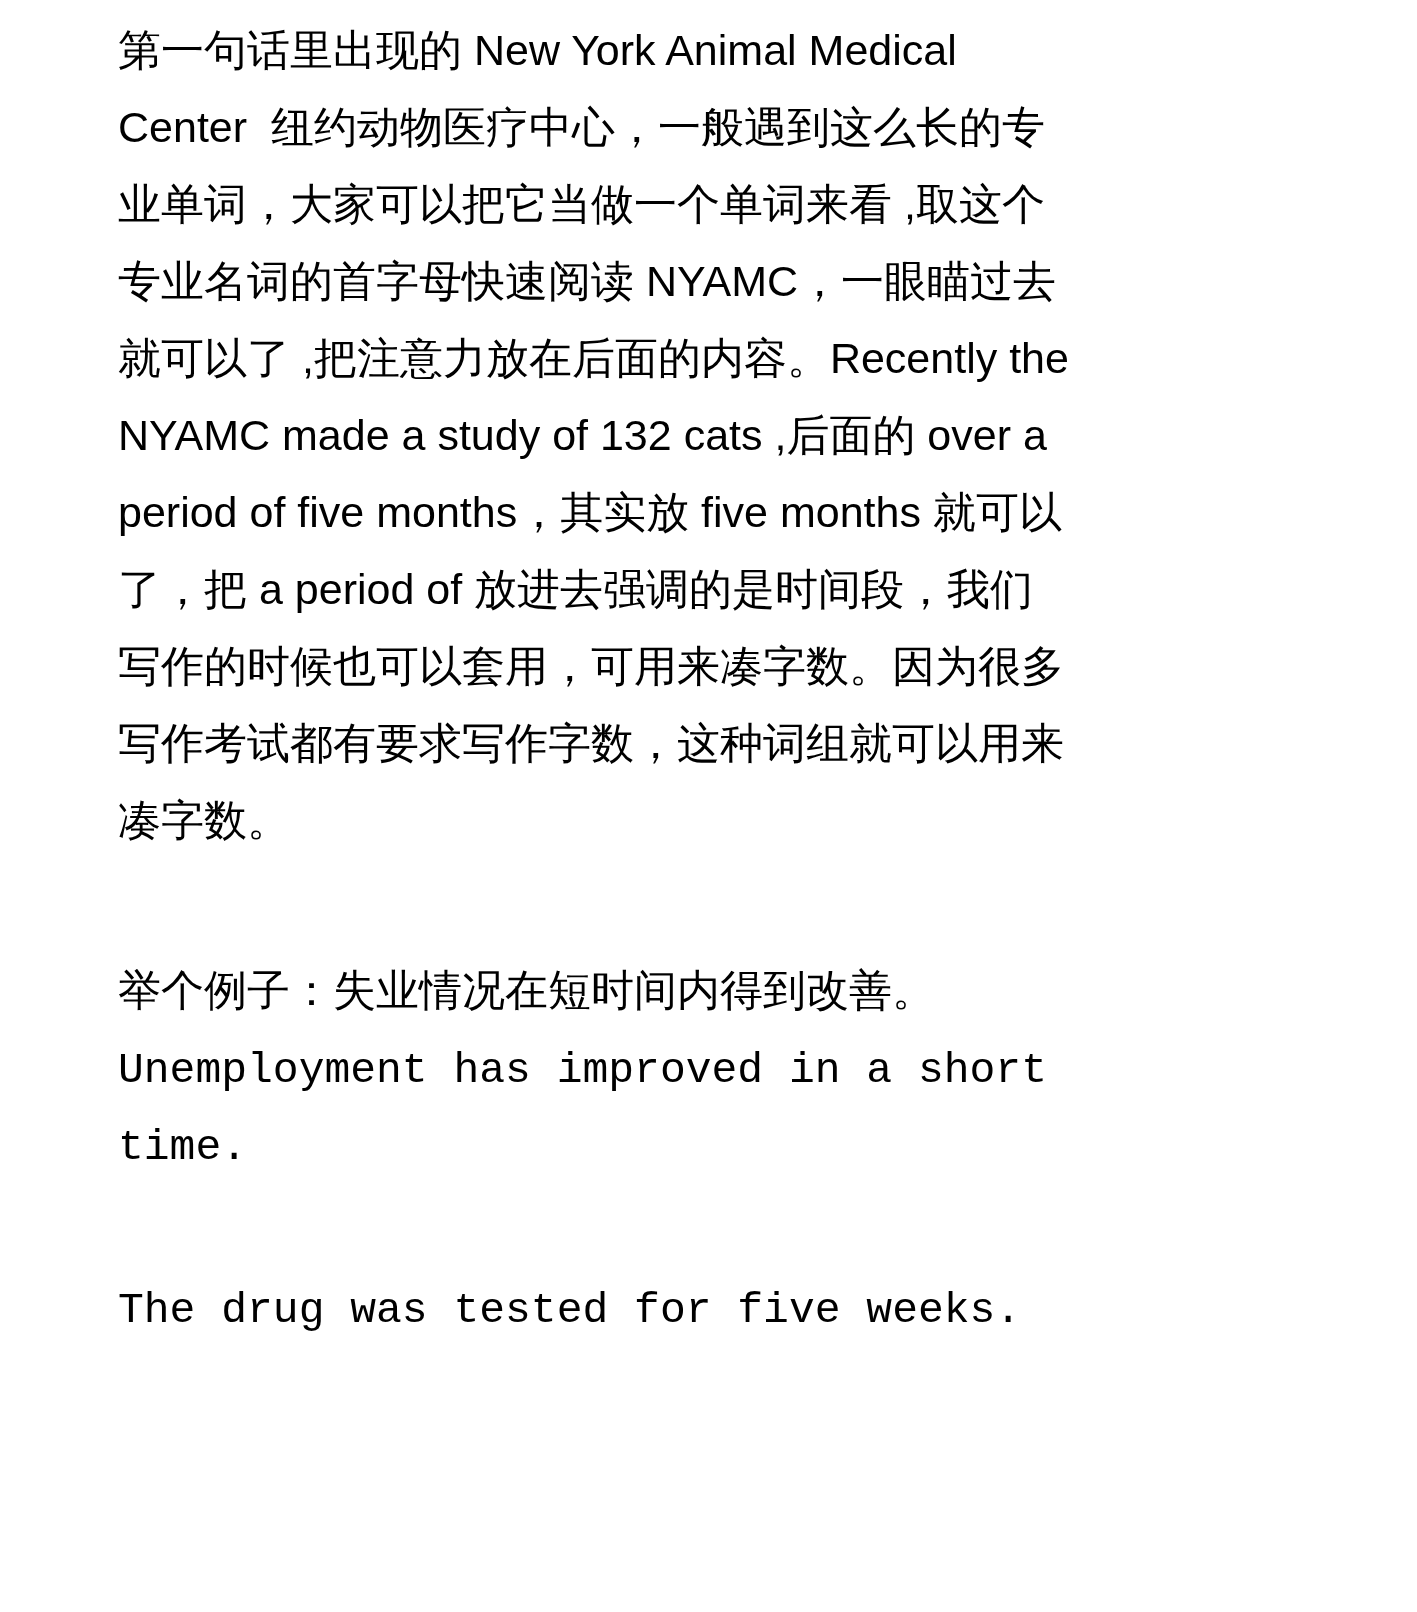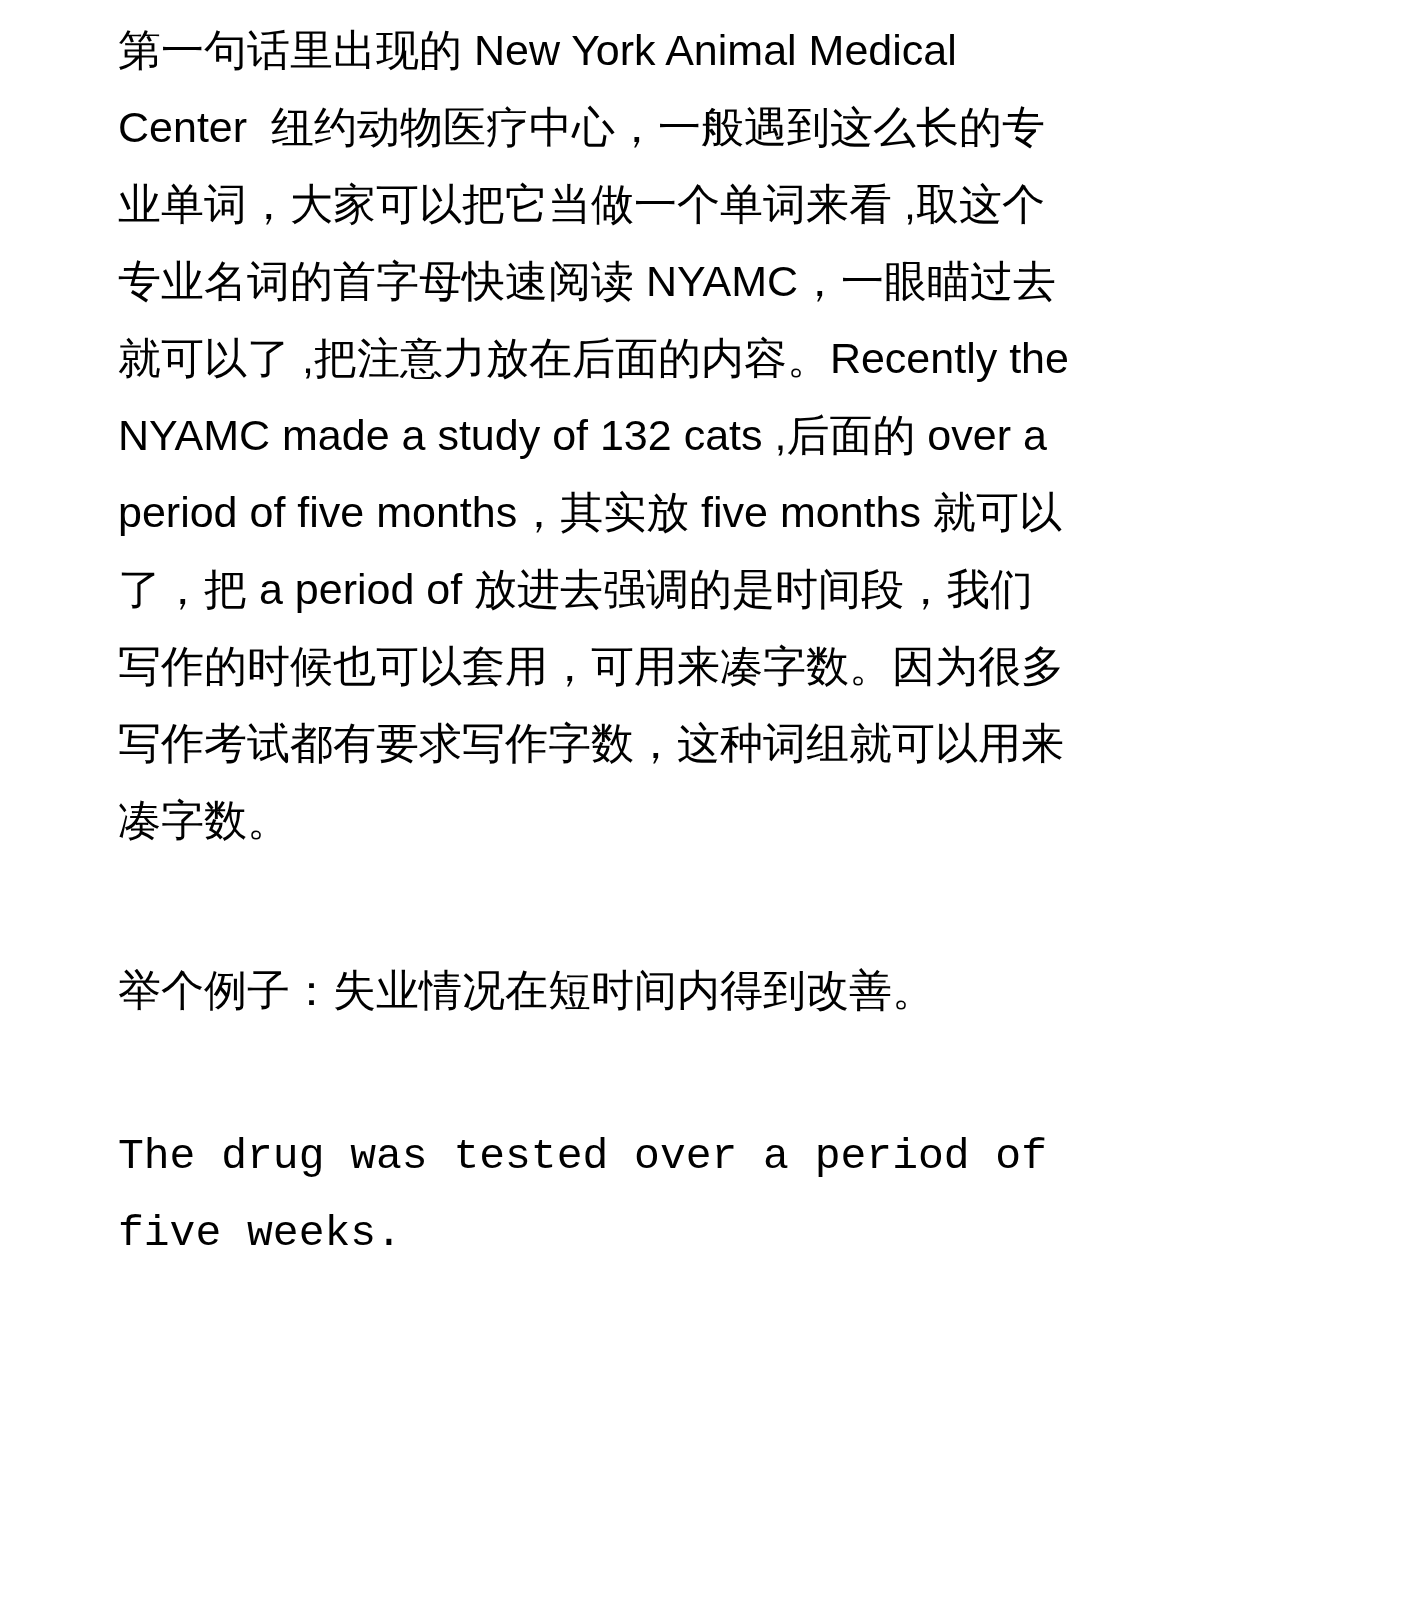--- a/index.html
+++ b/index.html
@@ -44,20 +44,21 @@
 </style>
 </head>
 <body>
 
 <main class="page">
 
   <p class="para intro">第一句话里出现的 New York Animal Medical Center  纽约动物医疗中心，一般遇到这么长的专业单词，大家可以把它当做一个单词来看 ,取这个专业名词的首字母快速阅读 NYAMC，一眼瞄过去就可以了 ,把注意力放在后面的内容。Recently the NYAMC made a study of 132 cats ,后面的 over a period of five months，其实放 five months 就可以了，把 a period of 放进去强调的是时间段，我们写作的时候也可以套用，可用来凑字数。因为很多写作考试都有要求写作字数，这种词组就可以用来凑字数。</p>
 
   <section class="example-block">
     <p class="para">举个例子：失业情况在短时间内得到改善。</p>
+    <p class="para">Unemployment has improved in a short time.</p>
   </section>
 
   <section class="example-block">
-    <p class="para">The drug was tested over a period of five weeks.</p>
+    <p class="para">The drug was tested for five weeks.</p>
   </section>
 
 
 </main>
 
 </body></html>

